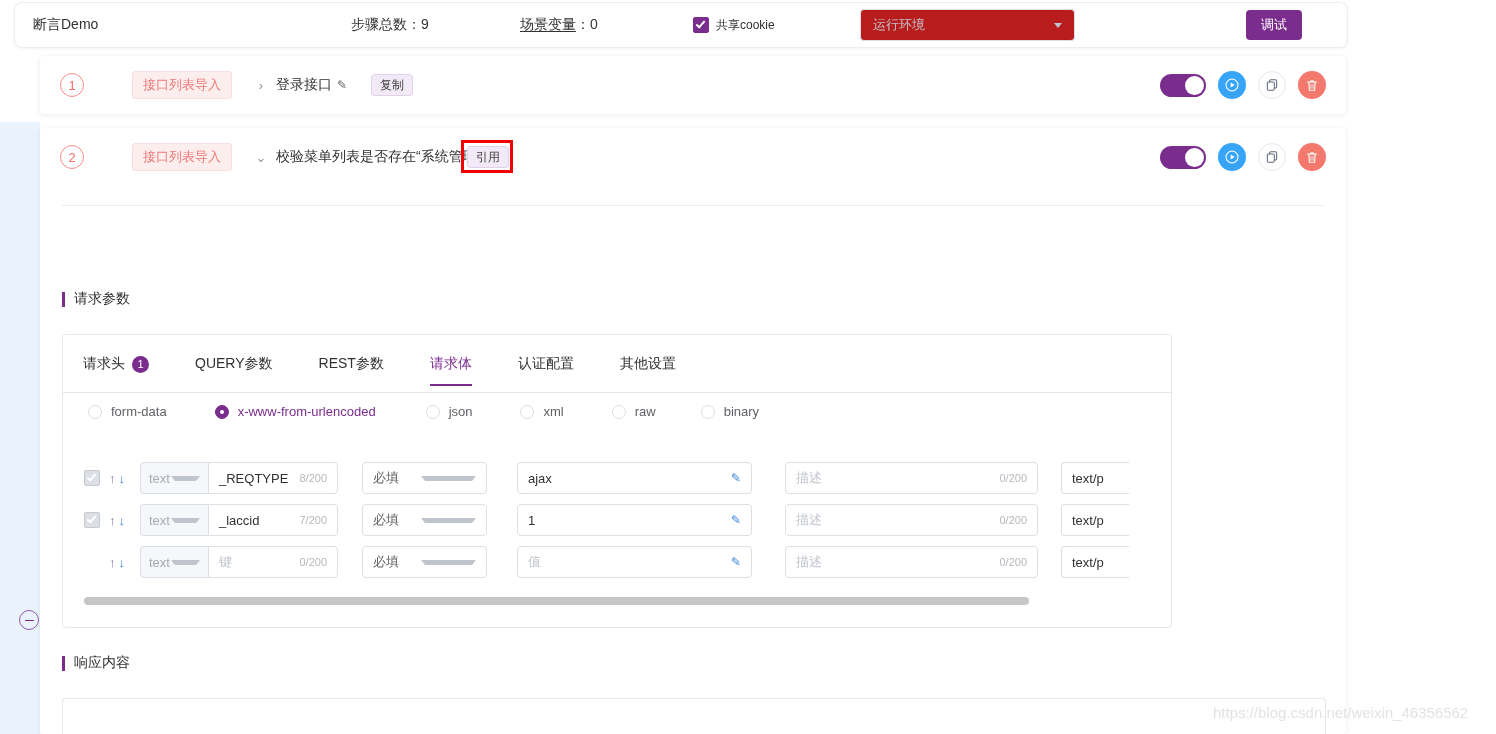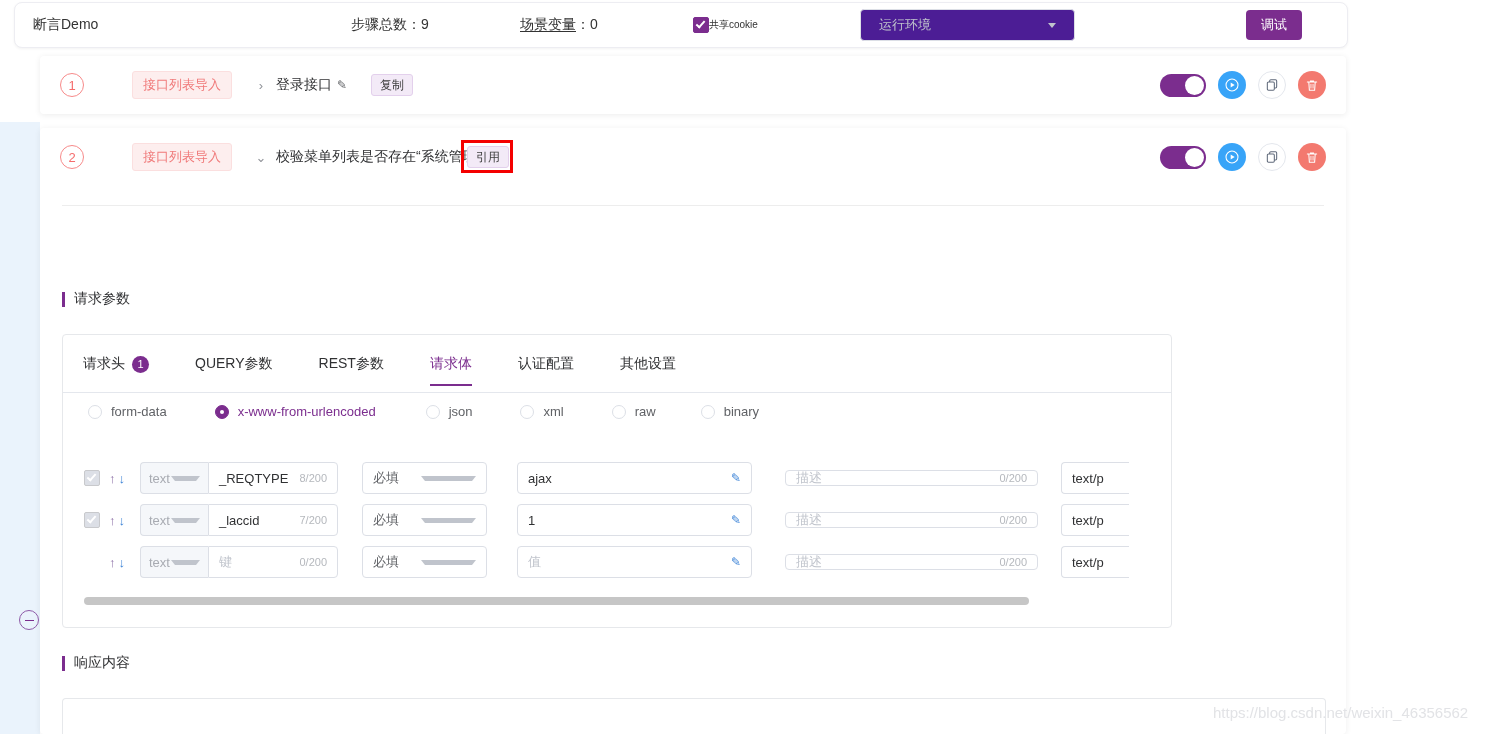--- a/index.html
+++ b/index.html
@@ -71,21 +71,22 @@
   }
   .hdr-scenevar .underlined {
     text-decoration: underline;
     text-underline-offset: 2px;
   }
   .hdr-cookie {
     position: absolute;
     left: 678px;
     display: flex;
     align-items: center;
-    font-size: 10px;
+    gap: 7px;
+    font-size: 12px;
     color: #333333;
     white-space: nowrap;
   }
   .chk {
     width: 14px;
     height: 14px;
     border-radius: 2px;
     background: #7b2d8e;
     border: 1px solid #7b2d8e;
     position: relative;
@@ -102,24 +103,24 @@
     border-width: 0 2px 2px 0;
     transform: rotate(42deg);
   }
   .hdr-select {
     position: absolute;
     left: 845px;
     width: 215px;
     height: 32px;
     border: 1px solid #dcdfe6;
     border-radius: 4px;
-    background: #4c1d95;
-    display: flex;
-    align-items: center;
-    padding: 0 18px;
+    background: #b91c1c;
+    display: flex;
+    align-items: center;
+    padding: 0 12px;
     box-sizing: border-box;
   }
   .hdr-select .ph {
     font-size: 13px;
     color: #c0c4cc;
     flex: 1;
   }
   .caret {
     width: 0; height: 0;
     border-left: 4px solid transparent;
@@ -535,21 +536,21 @@
     box-sizing: border-box;
     font-size: 13px;
     margin-left: 30px;
   }
   .val-box .vv { flex: 1; color: #303133; }
   .val-box .vv.ph { color: #c0c4cc; }
   .pen-blue { color: #3b82d6; font-size: 12px; }
 
   .desc-box {
     width: 253px;
-    height: 16px;
+    height: 32px;
     border: 1px solid #dcdfe6;
     border-radius: 4px;
     background: #ffffff;
     display: flex;
     align-items: center;
     padding: 0 10px;
     box-sizing: border-box;
     font-size: 13px;
     margin-left: 33px;
   }

